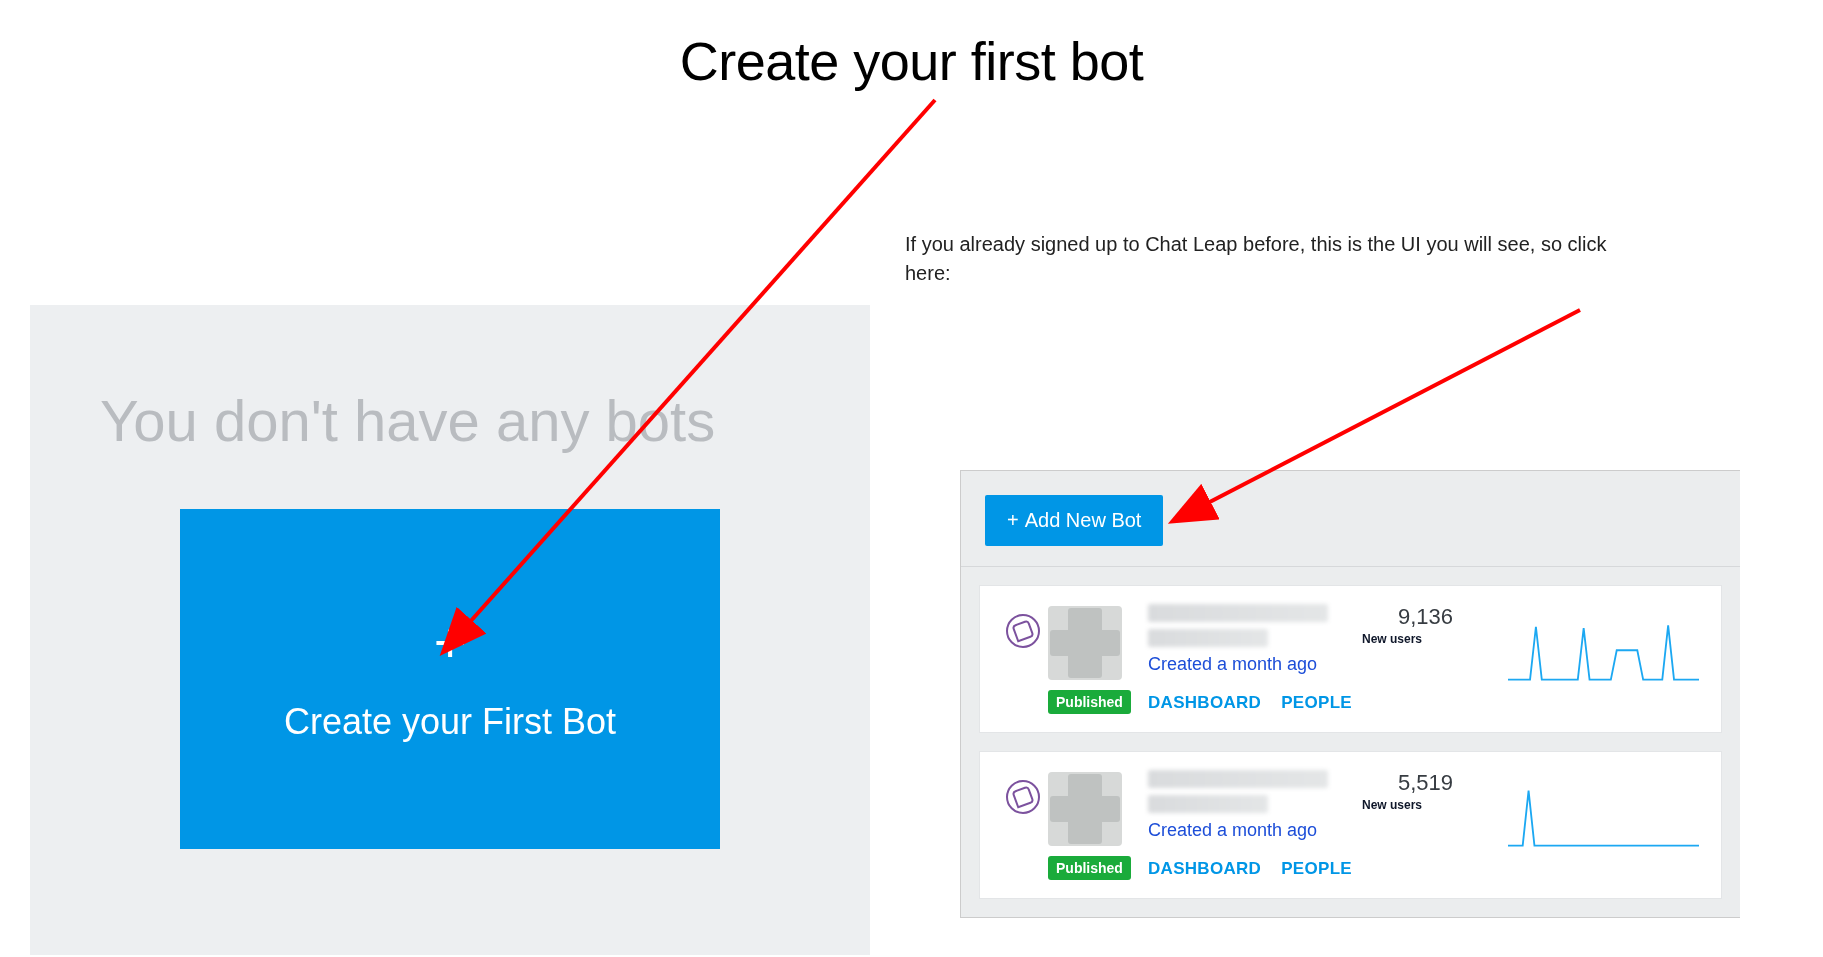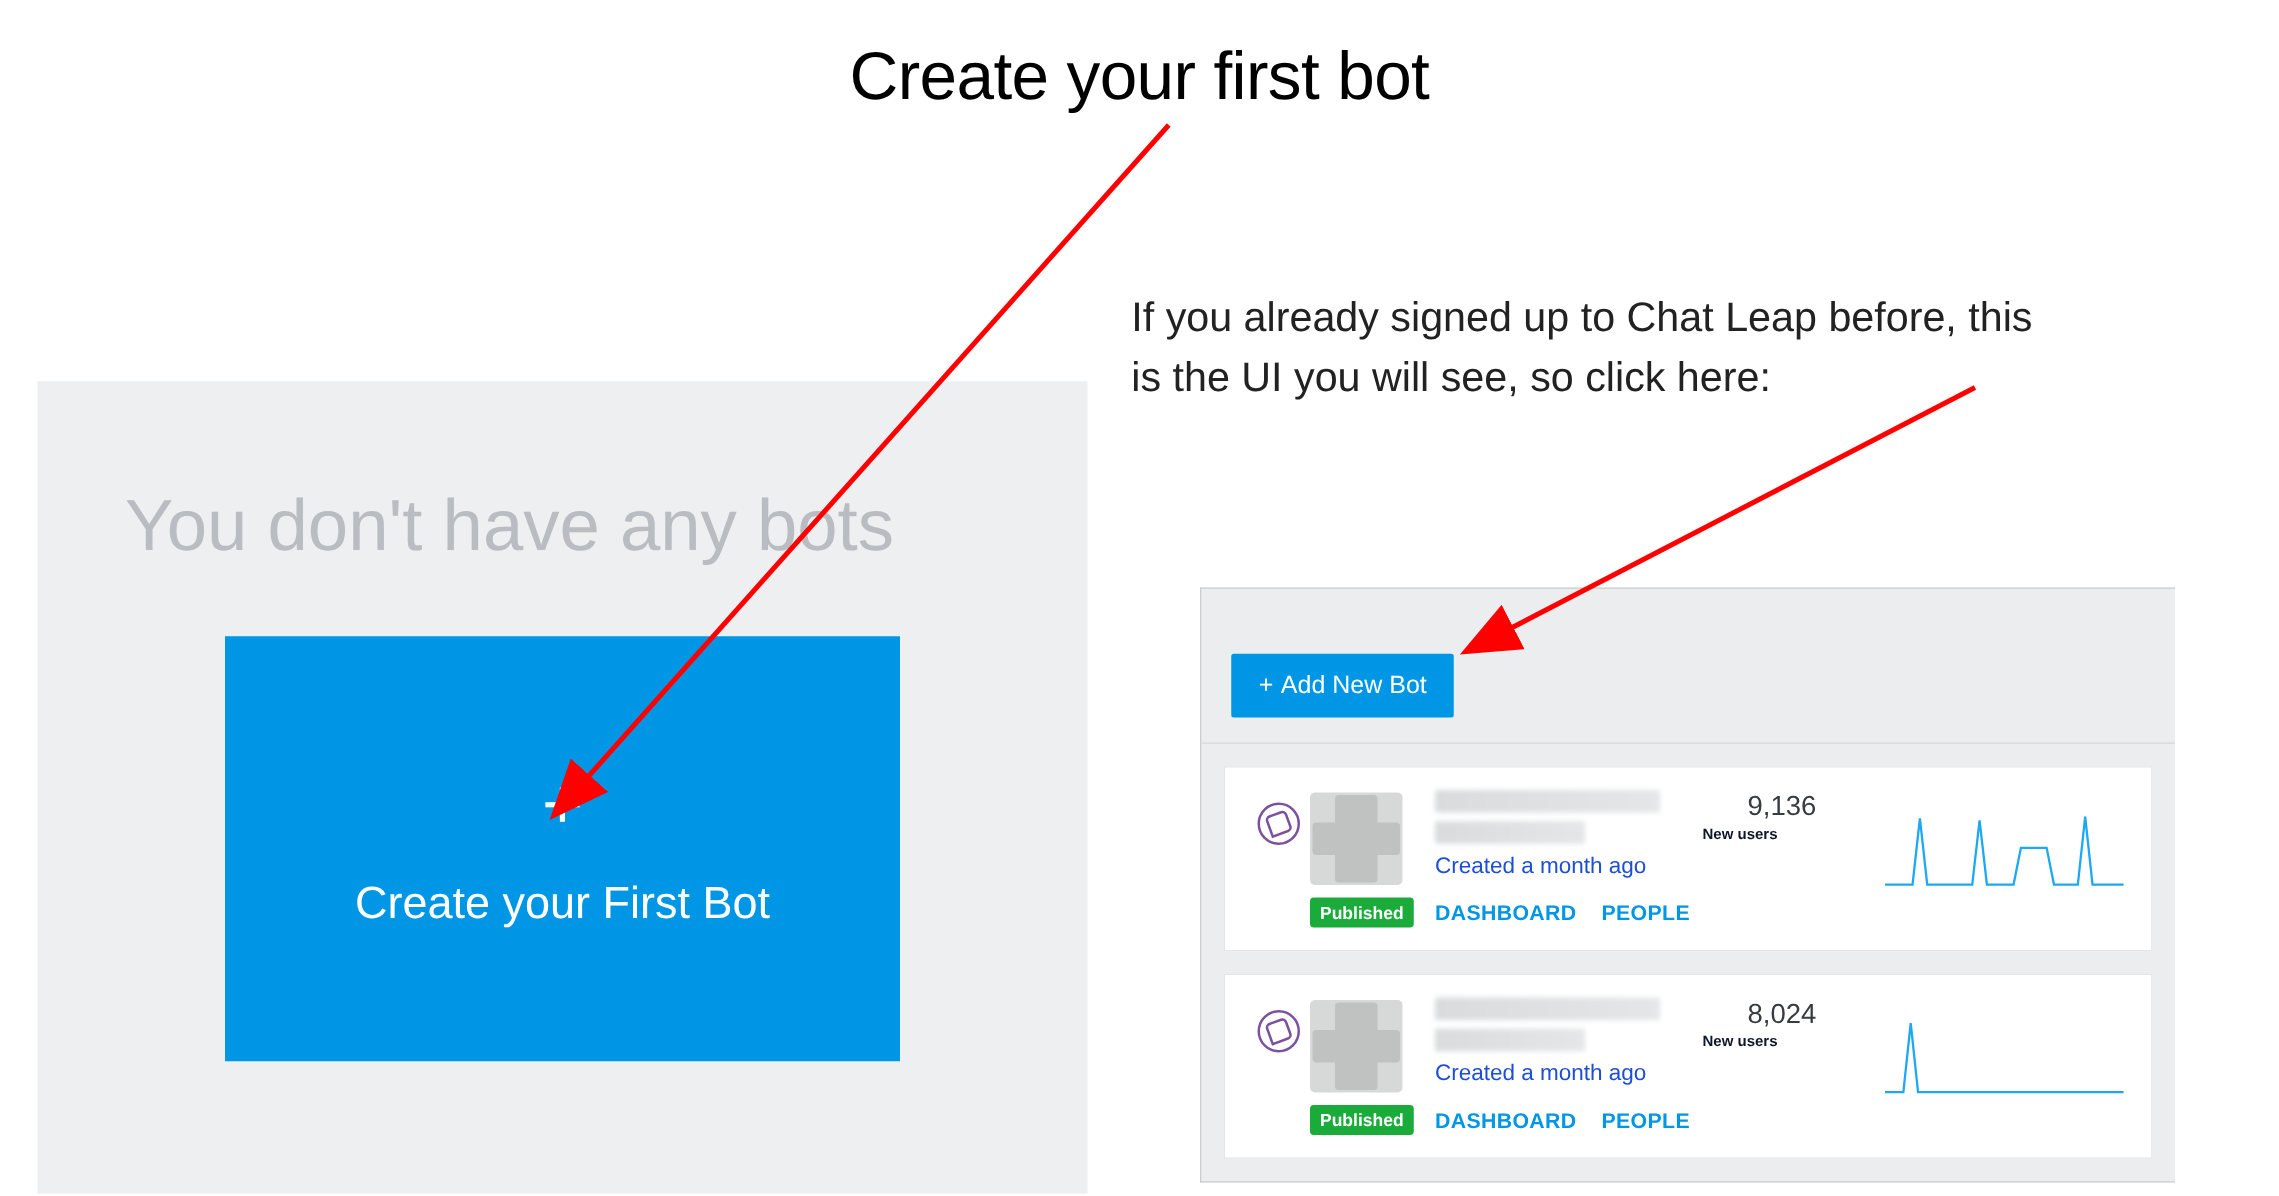--- a/index.html
+++ b/index.html
@@ -58,21 +58,21 @@
   .create-first-bot .label {
     color: #fff;
     font-size: 36px;
     font-weight: 400;
   }
   .right-instruction {
     position: absolute;
     left: 905px;
     top: 230px;
     width: 740px;
-    font-size: 33px;
+    font-size: 20px;
     line-height: 1.45;
     color: #222;
   }
   .right-panel {
     position: absolute;
     left: 960px;
     top: 470px;
     width: 780px;
     background: #ebedee;
     border: 1px solid #ccc;
@@ -85,21 +85,20 @@
   }
   .add-new-bot {
     display: inline-block;
     background: #0096e6;
     color: #fff;
     font-size: 20px;
     font-weight: 500;
     padding: 14px 22px;
     cursor: pointer;
     border-radius: 2px;
-    margin-top: 28px;
   }
   .add-new-bot .plus-small {
     font-weight: 400;
     margin-right: 6px;
   }
   .bot-row {
     background: #fff;
     margin: 18px;
     padding: 18px 22px 18px 18px;
     display: flex;
@@ -294,21 +293,21 @@
     <div class="info-col">
       <div class="blur-line long"></div>
       <div class="blur-line short"></div>
       <div class="created-text">Created a month ago</div>
       <div class="links-row">
         <span class="link">DASHBOARD</span>
         <span class="link">PEOPLE</span>
       </div>
     </div>
     <div class="stats-col">
-      <div class="stat-number">8,024</div>
+      <div class="stat-number">5,519</div>
       <div class="stat-label">New users</div>
     </div>
     <div class="spark-col">
       <svg viewBox="0 0 260 82">
         <path d="M0,80 L20,80 L28,5 L36,80 L260,80" fill="none" stroke="#1ca8f2" stroke-width="2.5"></path>
       </svg>
     </div>
   </div>
 
 </div>

